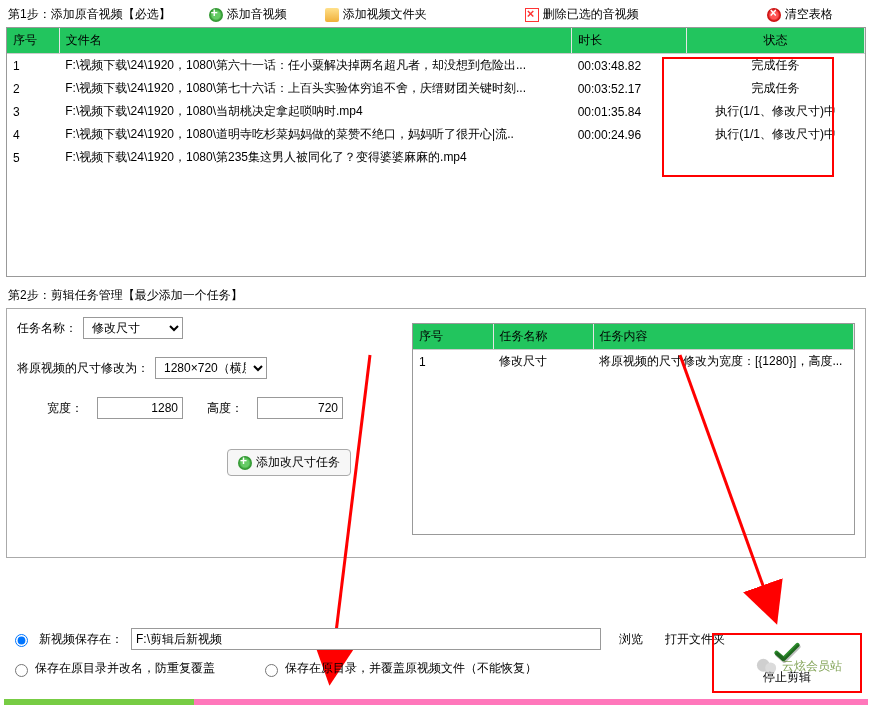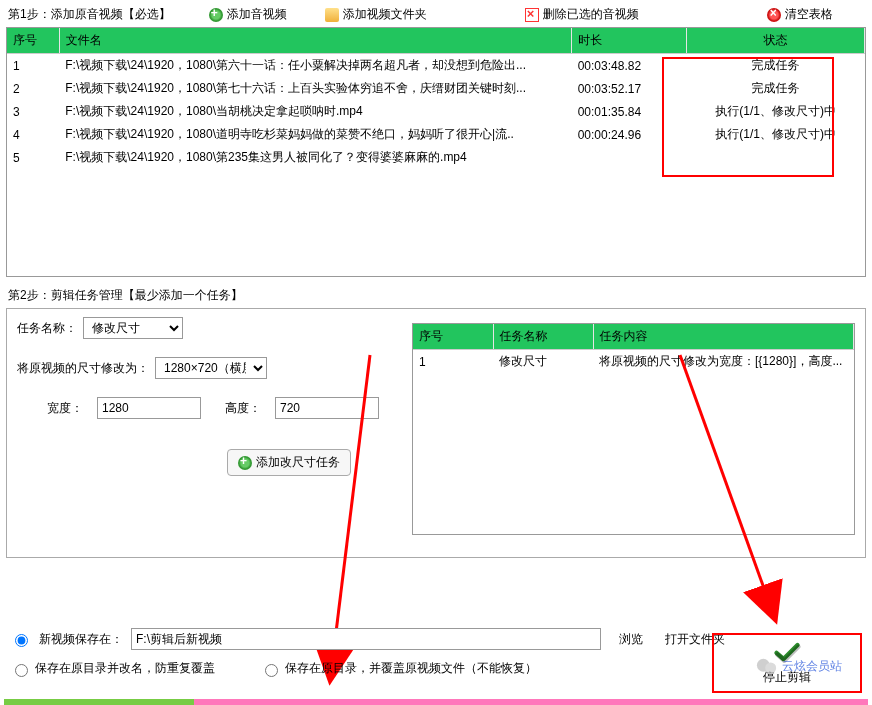--- a/index.html
+++ b/index.html
@@ -29,40 +29,40 @@
 
 .status-hl { border: 2px solid #f00; position: absolute; top: 57px; left: 662px; width: 172px; height: 120px; pointer-events:none; }
 
 .step2-label { padding: 10px 8px 4px 8px; }
 .step2-box { margin: 0 6px; border: 1px solid #aaa; padding: 8px 10px; height: 250px; display:flex; gap:10px; position:relative;}
 .left-pane { width: 385px; }
 .right-pane { flex:1; }
 .row { display: flex; align-items: center; gap: 6px; margin-bottom: 10px; }
 select, input[type=text].inp { border: 1px solid #999; padding: 2px 4px; height: 22px; background:#fff; }
 .inp-wide { width: 112px; text-align:center; }
-.inp-sm { width: 104px; text-align: left; }
+.inp-sm { width: 86px; text-align: right; }
 .task-table-wrap { border:1px solid #999; height: 212px; background:#fff; margin-top:6px;}
 .task-table-wrap th { font-weight: normal; }
 .tt-seq{width:80px;} .tt-name{width:100px;}
 
 .add-task-btn { display:inline-flex; align-items:center; gap:4px; border:1px solid #aaa; padding:4px 10px; background:#f7f7f7; cursor:pointer; border-radius:4px; margin-top:20px; margin-left:210px;}
 
 .bottom { position:absolute; bottom:10px; left:0; right:0; padding: 8px 10px; }
 .radio-row { display:flex; align-items:center; gap:8px; margin-bottom:10px;}
 input[type=text].path { border:1px solid #999; padding:2px 4px; height:22px; width:470px;}
 .browse-btn { padding:2px 10px;}
 .openf { margin-left:4px; }
 
 .stop-box { position:absolute; bottom:12px; right:10px; border:2px solid #f00; padding:4px 8px; display:flex; align-items:center; gap:6px; width:150px; height:60px; justify-content:center;flex-direction:column;}
 .check-icon { width:28px; height:22px; }
 .check-icon svg { width:100%; height:100%;}
 
 .progress { position:absolute; bottom:0; left:4px; right:4px; height:6px; background: linear-gradient(to right, #7c4 0 22%, #f7b 22% 100%);}
 
-.watermark { position:absolute; bottom:30px; right:30px; color:#1d4ed8; opacity:.7; display:flex; align-items:center; gap:4px; font-size:13px;}
+.watermark { position:absolute; bottom:30px; right:30px; color:#4d7c0f; opacity:.7; display:flex; align-items:center; gap:4px; font-size:13px;}
 .wx { width:22px; height:18px; }
 
 .arrow { position:absolute; pointer-events:none; }
 .arrow svg { overflow:visible; }
 
 .toolbar-right { display:flex; align-items:center; gap:8px; position:absolute; right:20px;}
 .step2-toolbar { display:flex; align-items:center; gap:14px; margin-bottom:4px;}
 </style>
 </head>
 <body>

